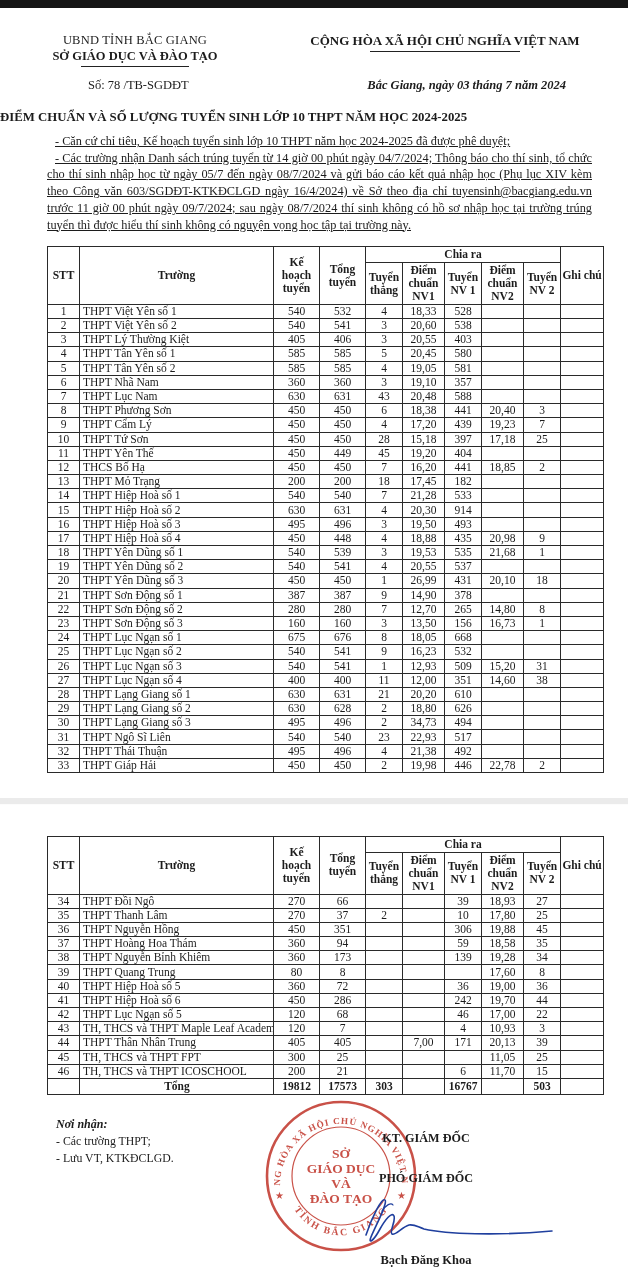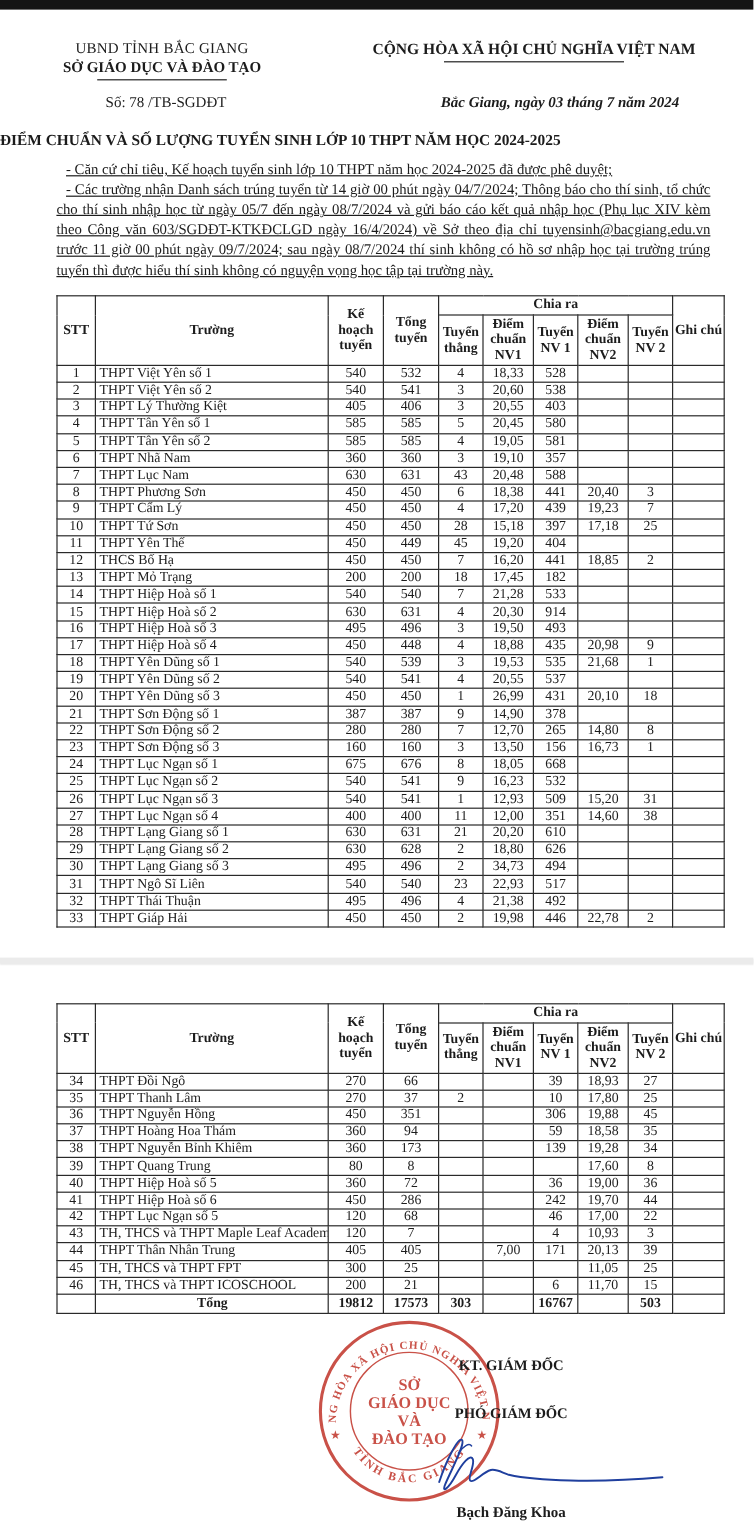--- a/index.html
+++ b/index.html
@@ -733,20 +733,25 @@
         <td></td>
         <td>16767</td>
         <td></td>
         <td>503</td>
         <td></td>
       </tr>
     </tbody>
 </table>
 
 <div class="footer">
+  <div class="noi-nhan">
+    <div class="nn-label">Nơi nhận:</div>
+    <div class="nn-item">- Các trường THPT;</div>
+    <div class="nn-item">- Lưu VT, KTKĐCLGD.</div>
+  </div>
 
   <div class="stamp">
     <svg width="158" height="158" viewBox="0 0 158 158">
       <circle cx="79" cy="79" r="74" fill="none" stroke="#c23a2f" stroke-width="2.6"></circle>
       <circle cx="79" cy="79" r="49" fill="none" stroke="#c23a2f" stroke-width="1.2"></circle>
       <defs>
         <path id="arcTop" d="M 18,88 A 61,61 0 1 1 140,88" fill="none"></path>
         <path id="arcBottom" d="M 26,98 A 55,55 0 0 0 132,98" fill="none"></path>
       </defs>
       <text font-size="9.2" font-weight="bold" fill="#c23a2f" letter-spacing="1" font-family="Liberation Serif, DejaVu Serif, serif">

